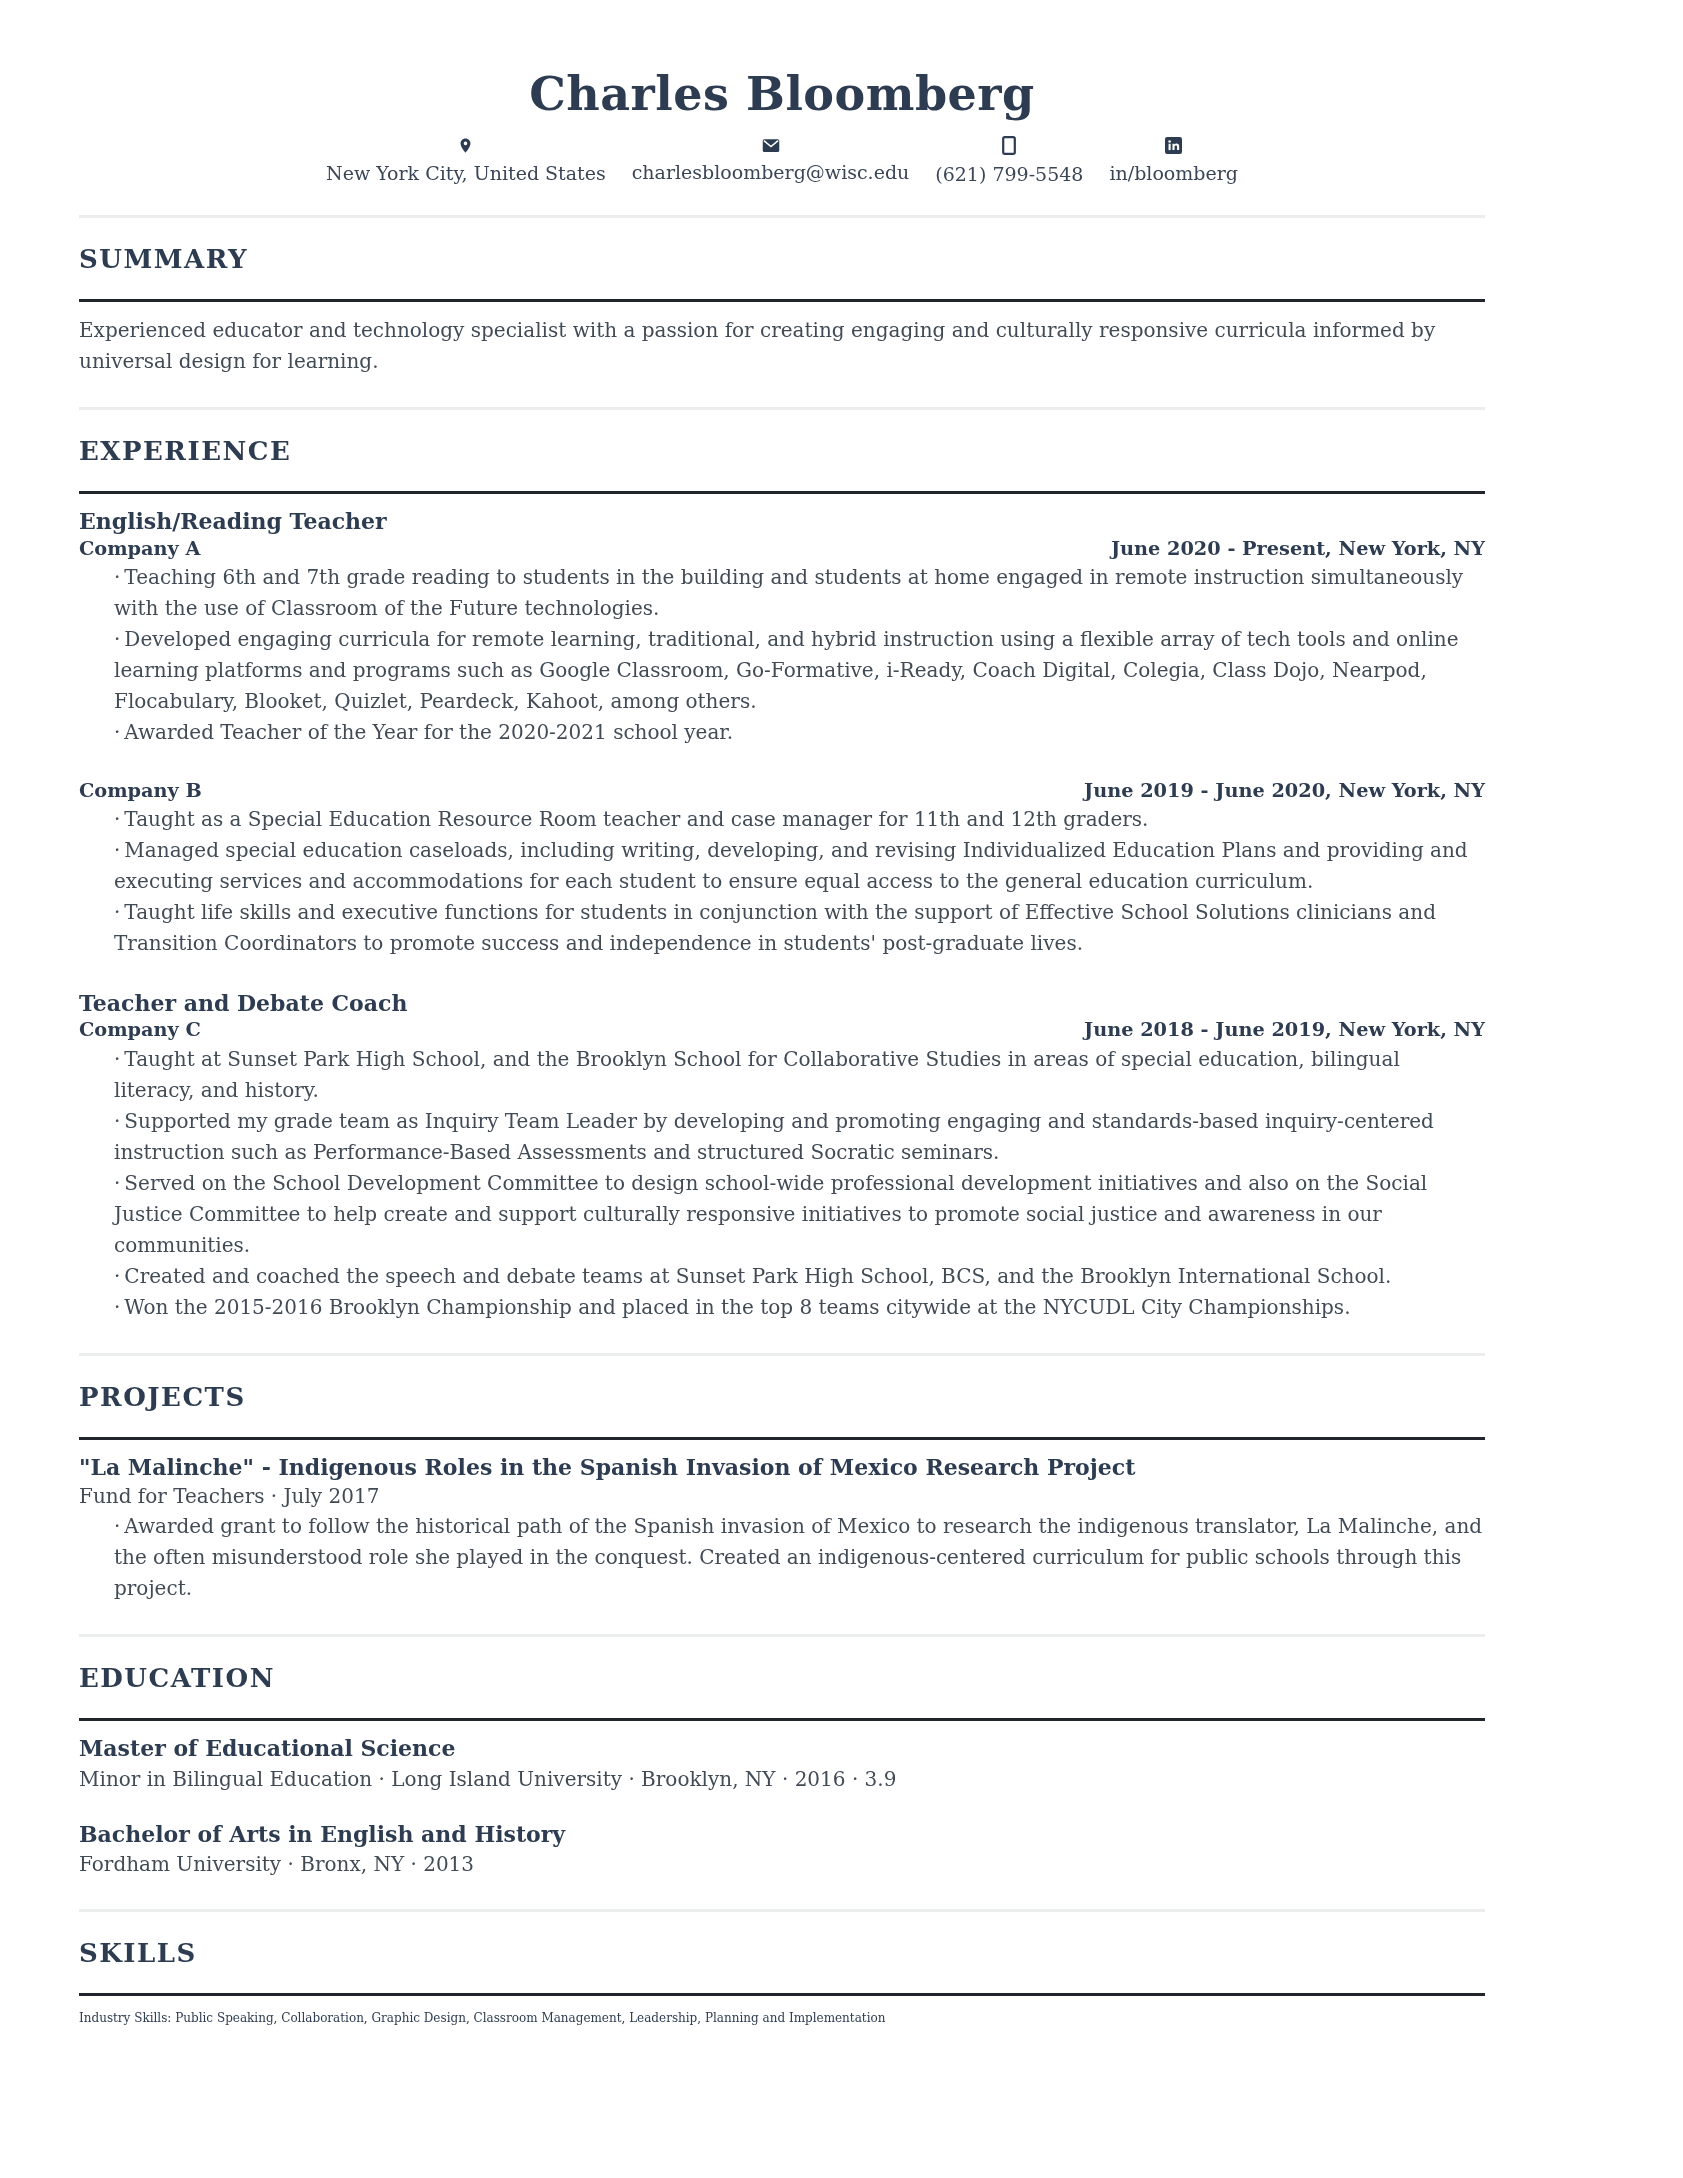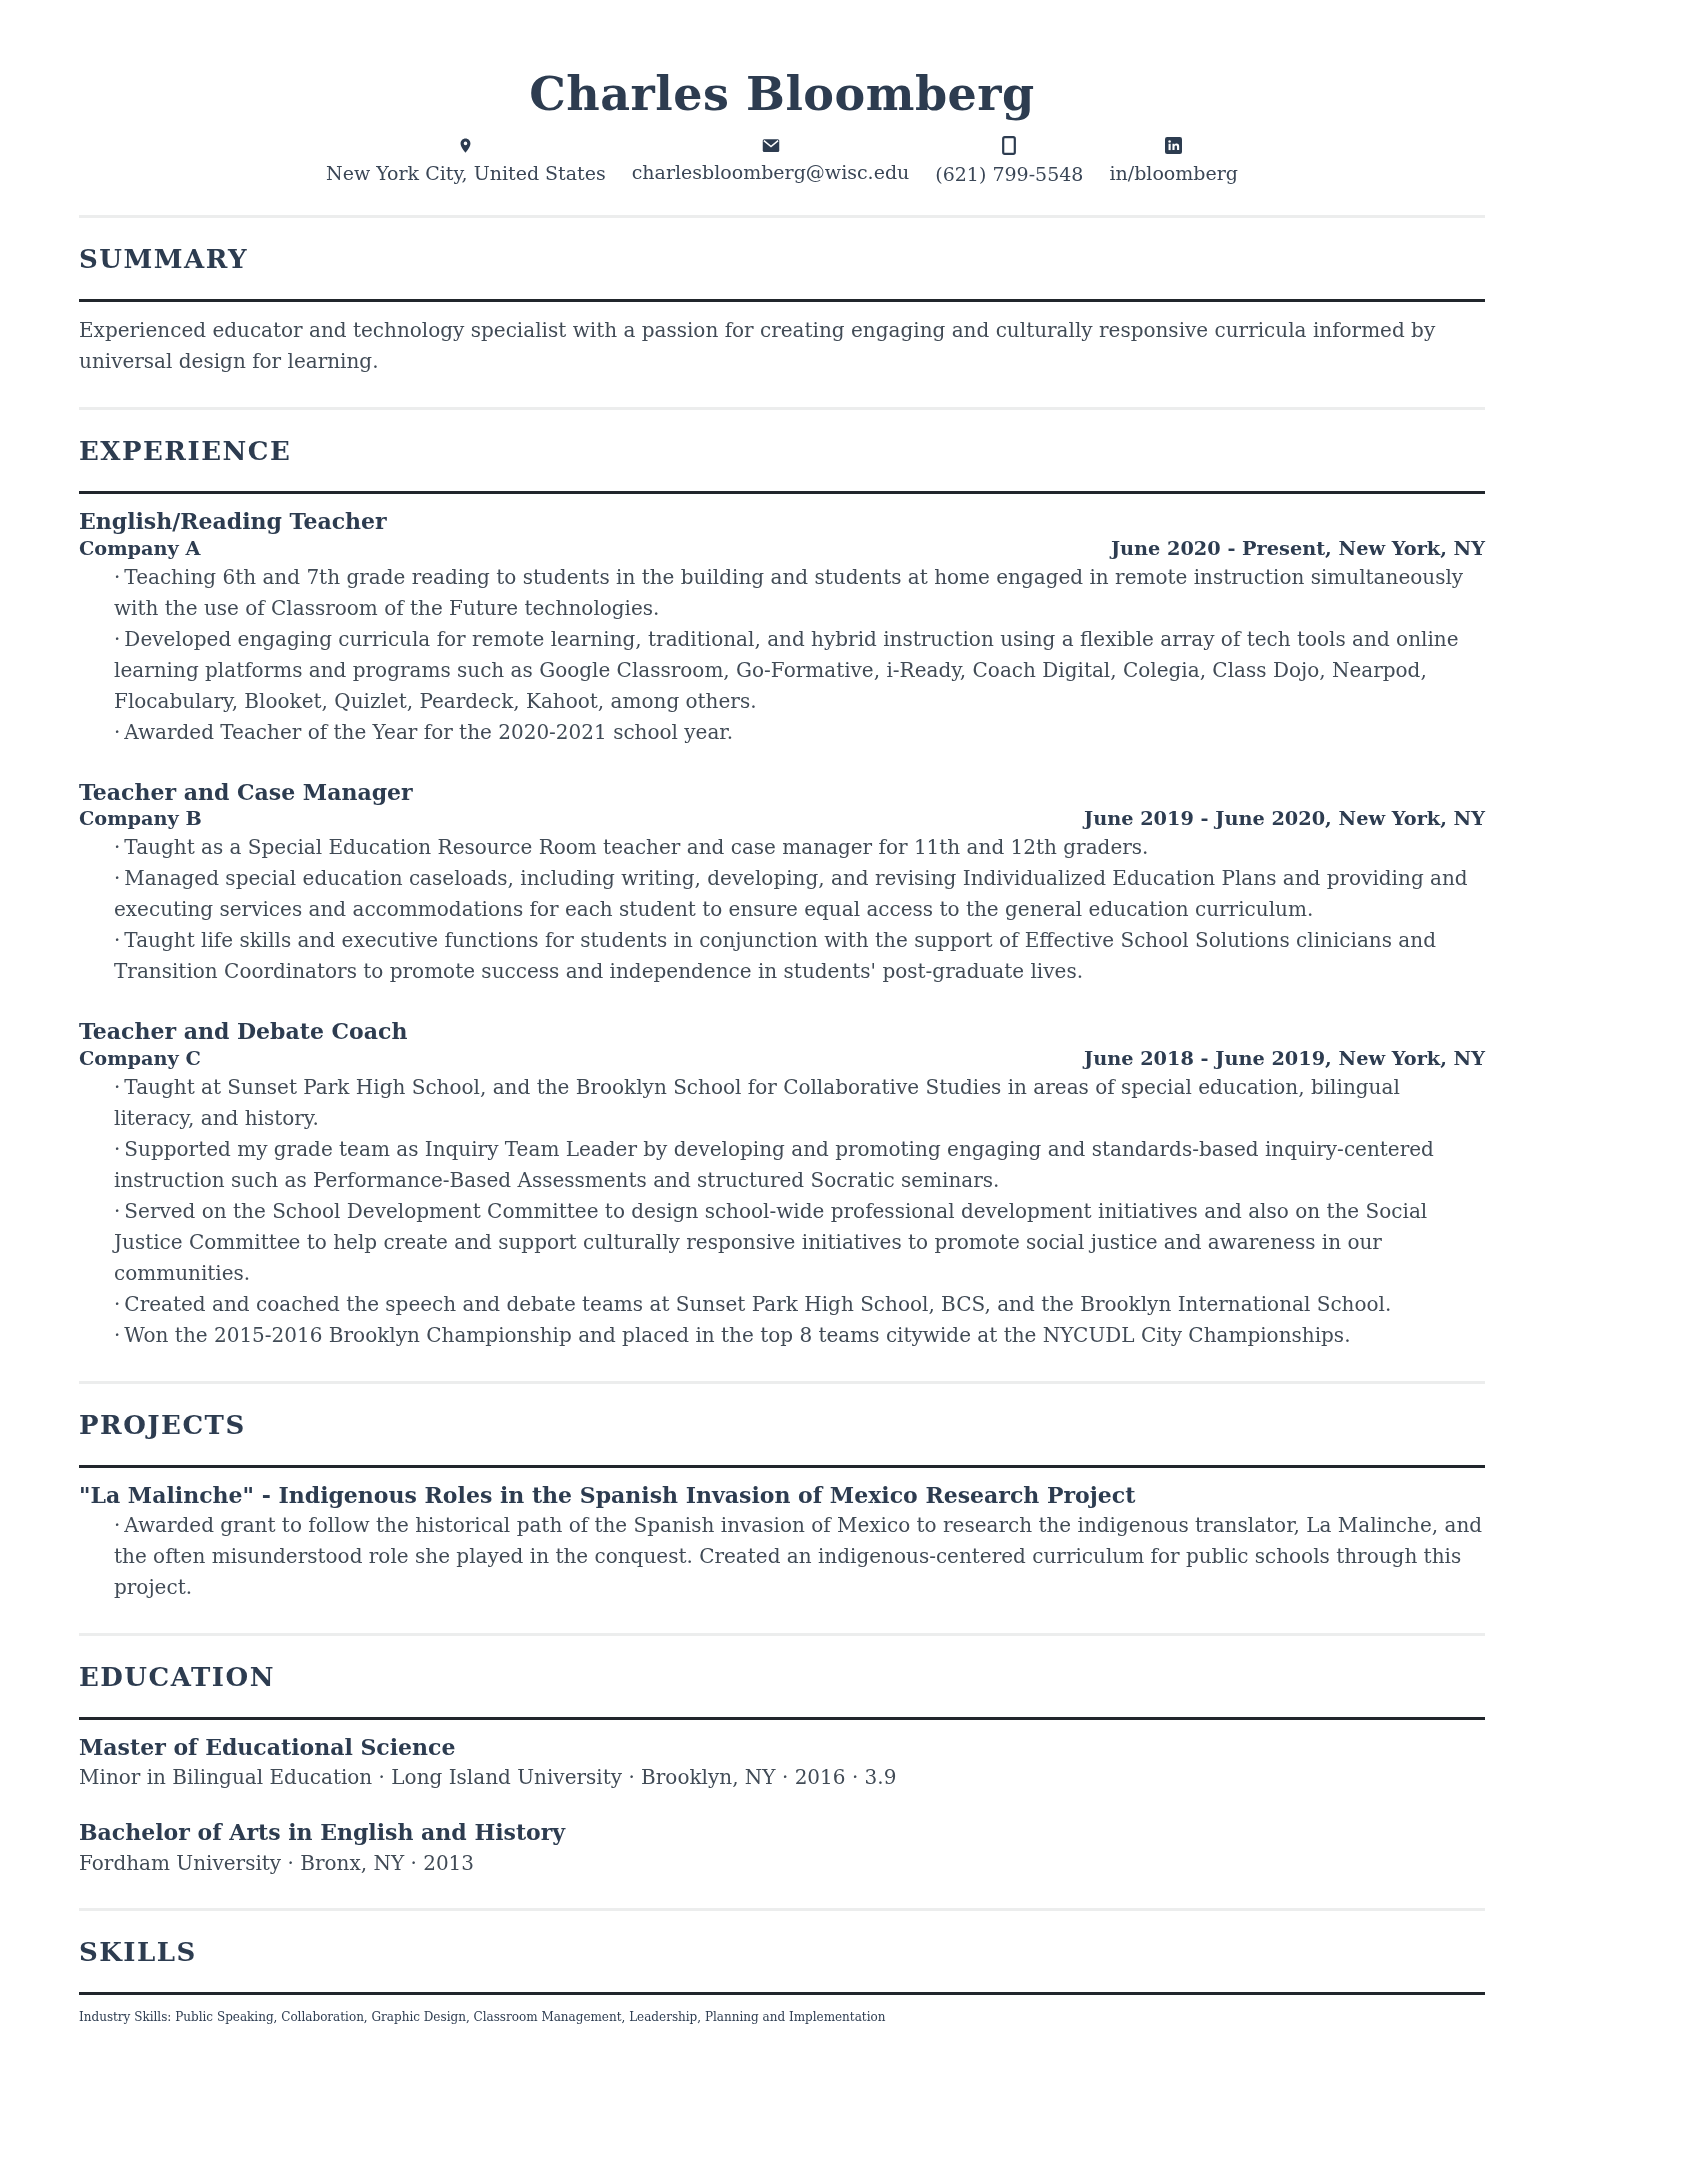--- a/index.html
+++ b/index.html
@@ -124,21 +124,20 @@
           <span>June 2020 - Present, New York, NY</span>
         </div>
         <ul class="bullets">
           <li>Teaching 6th and 7th grade reading to students in the building and students at home engaged in remote instruction simultaneously with the use of Classroom of the Future technologies.</li>
           <li>Developed engaging curricula for remote learning, traditional, and hybrid instruction using a flexible array of tech tools and online learning platforms and programs such as Google Classroom, Go-Formative, i-Ready, Coach Digital, Colegia, Class Dojo, Nearpod, Flocabulary, Blooket, Quizlet, Peardeck, Kahoot, among others.</li>
           <li>Awarded Teacher of the Year for the 2020-2021 school year.</li>
         </ul>
       </div>
 
       <div class="job">
-        <div class="job-title">Teacher and Case Manager</div>
         <div class="job-meta">
           <span>Company B</span>
           <span>June 2019 - June 2020, New York, NY</span>
         </div>
         <ul class="bullets">
           <li>Taught as a Special Education Resource Room teacher and case manager for 11th and 12th graders.</li>
           <li>Managed special education caseloads, including writing, developing, and revising Individualized Education Plans and providing and executing services and accommodations for each student to ensure equal access to the general education curriculum.</li>
           <li>Taught life skills and executive functions for students in conjunction with the support of Effective School Solutions clinicians and Transition Coordinators to promote success and independence in students' post-graduate lives.</li>
         </ul>
       </div>
@@ -161,20 +160,21 @@
     </div>
   </div>
 
   <div class="rule-light"></div>
 
   <div>
     <div class="section-title">PROJECTS</div>
     <div class="section-body">
       <div class="job">
         <div class="job-title">"La Malinche" - Indigenous Roles in the Spanish Invasion of Mexico Research Project</div>
+        <div class="sub-line">Fund for Teachers ·  July 2017</div>
         <ul class="bullets">
           <li>Awarded grant to follow the historical path of the Spanish invasion of Mexico to research the indigenous translator, La Malinche, and the often misunderstood role she played in the conquest. Created an indigenous-centered curriculum for public schools through this project.</li>
         </ul>
       </div>
     </div>
   </div>
 
   <div class="rule-light"></div>
 
   <div>

